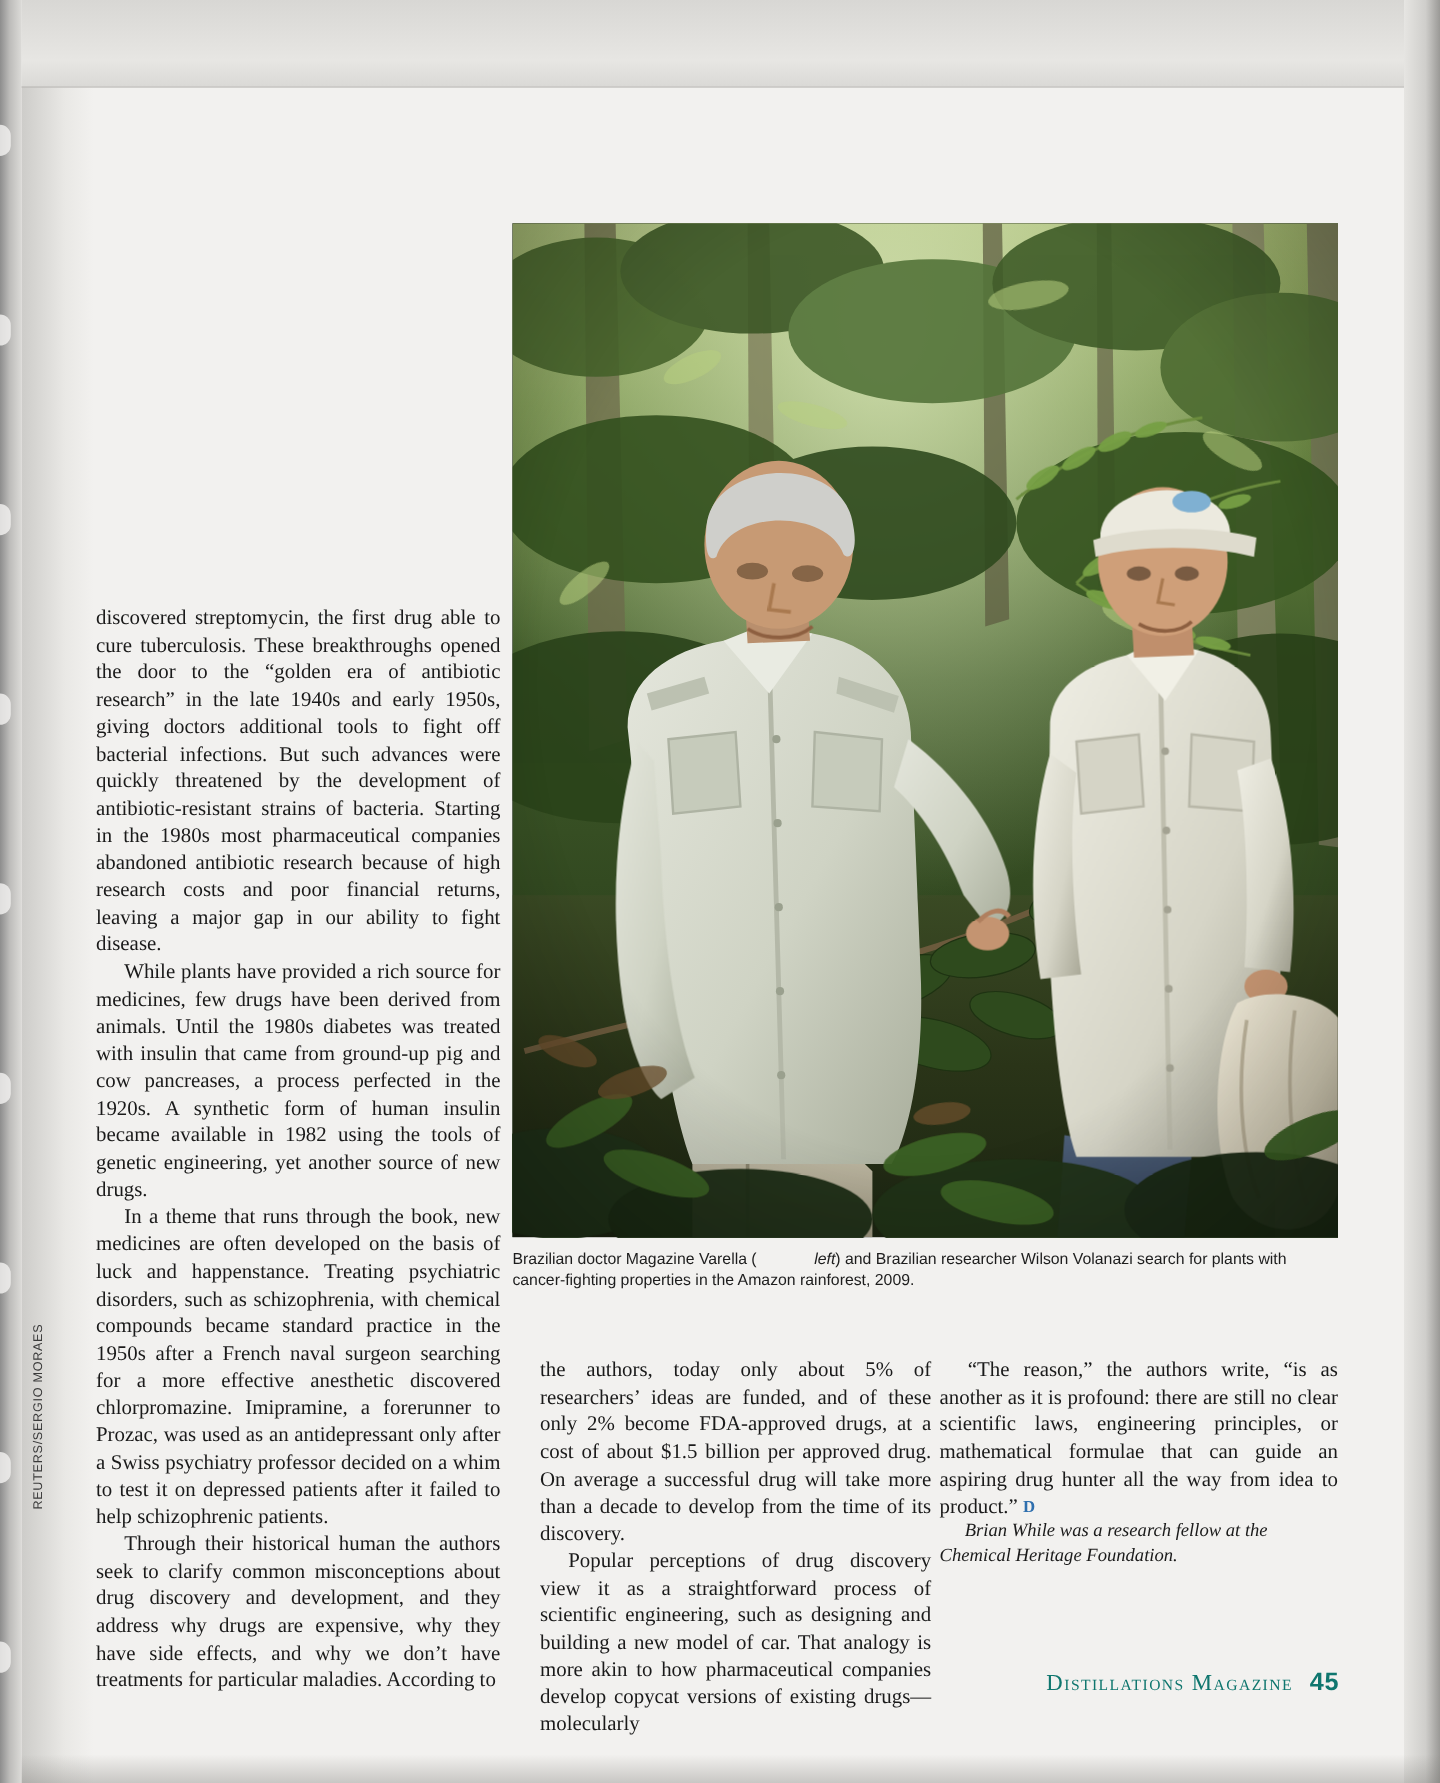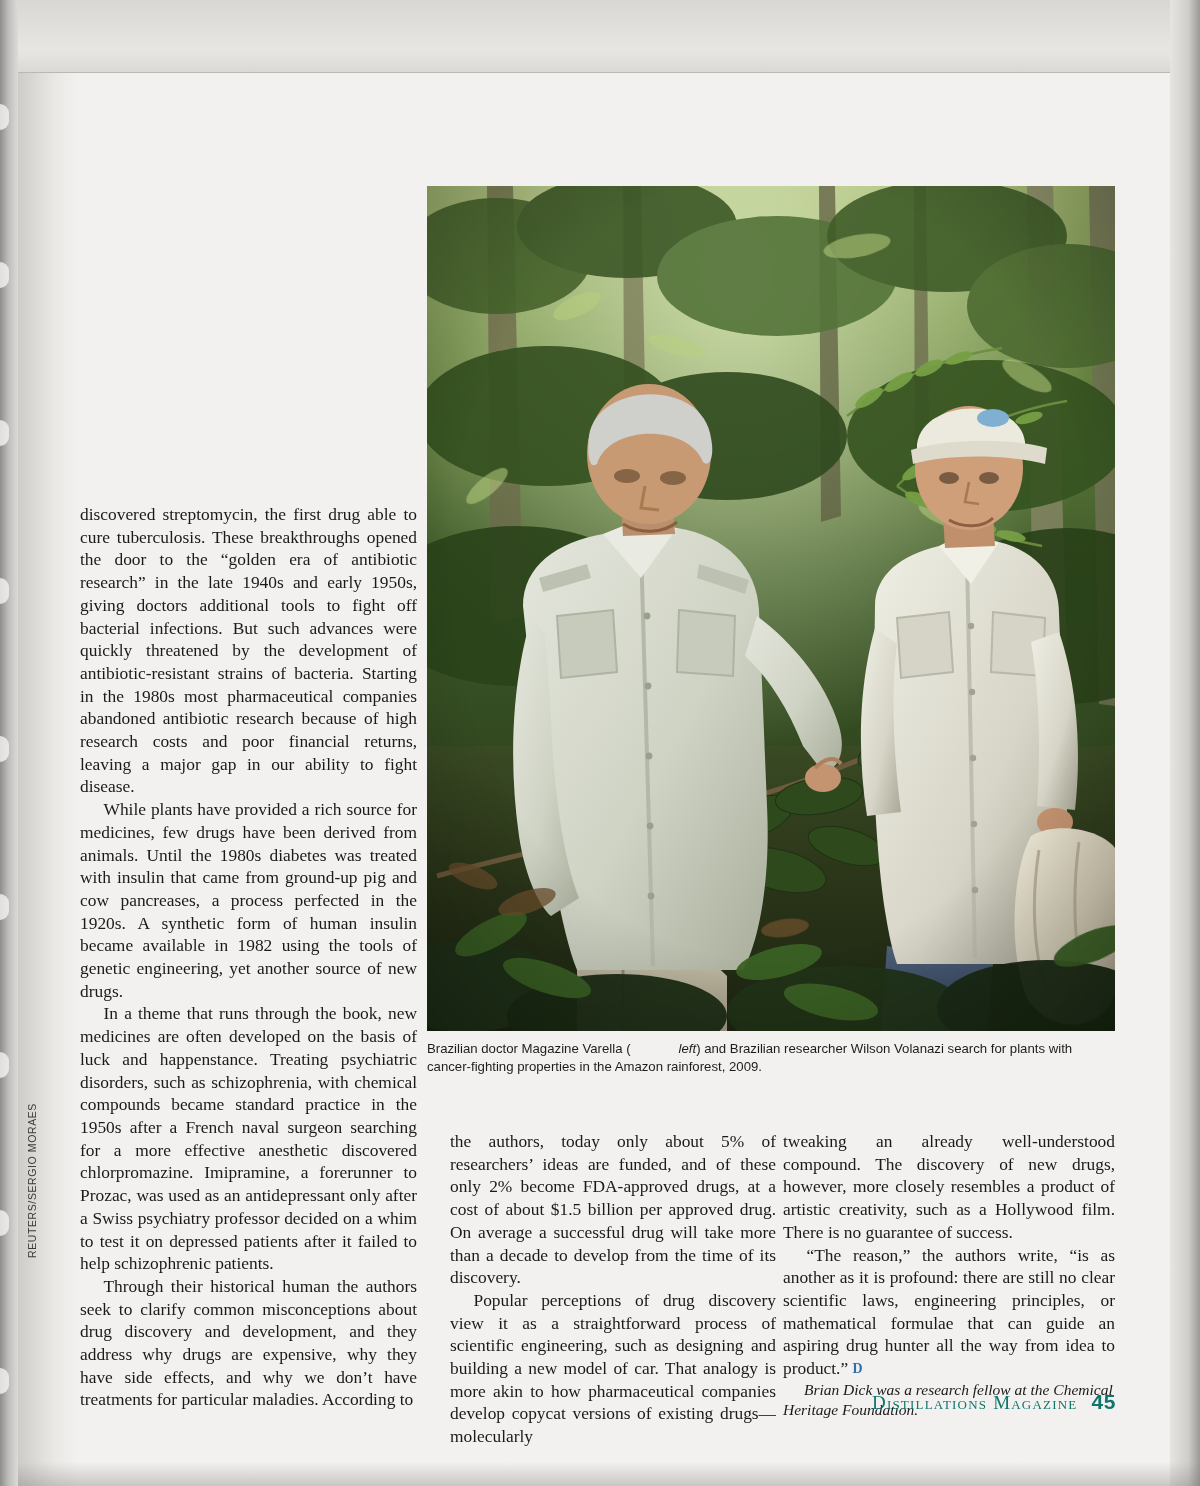--- a/index.html
+++ b/index.html
@@ -436,23 +436,22 @@
     <p>In a theme that runs through the book, new medicines are often developed on the basis of luck and happenstance. Treating psychiatric disorders, such as schizophrenia, with chemical compounds became standard practice in the 1950s after a French naval surgeon searching for a more effective anesthetic discovered chlorpromazine. Imipramine, a forerunner to Prozac, was used as an antidepressant only after a Swiss psychiatry professor decided on a whim to test it on depressed patients after it failed to help schizophrenic patients.</p>
     <p>Through their historical human the authors seek to clarify common misconceptions about drug discovery and development, and they address why drugs are expensive, why they have side effects, and why we don’t have treatments for particular maladies. According to</p>
   </div>
 
   <div class="col" id="col2">
     <p class="first">the authors, today only about 5% of researchers’ ideas are funded, and of these only 2% become FDA-approved drugs, at a cost of about $1.5 billion per approved drug. On average a successful drug will take more than a decade to develop from the time of its discovery.</p>
     <p>Popular perceptions of drug discovery view it as a straightforward process of scientific engineering, such as designing and building a new model of car. That analogy is more akin to how pharmaceutical companies develop copycat versions of existing drugs—molecularly</p>
   </div>
 
   <div class="col" id="col3">
-    <p class="first">tweaking an already well-understood compound. The discovery of new drugs, however, more closely resembles a product of artistic creativity, such as a Hollywood film. There is no guarantee of success.</p>
     <p><span>“The reason,” the authors write, “is as another as it is profound: there are still no clear scientific laws, engineering principles, or mathematical formulae that can guide an aspiring drug hunter all the way from idea to product.”</span> <span class="endmark">D</span></p>
-    <p class="byline">Brian Dick was a research fellow at the Chemical Heritage Foundation.</p>
+    <p class="byline">Brian While was a research fellow at the Chemical Heritage Foundation.</p>
   </div>
 
   <div class="credit">REUTERS/SERGIO MORAES</div>
 
   <div class="footer">
     <span class="mag">Distillations Magazine</span><span class="pageno">45</span>
   </div>
 
 </div>
 

